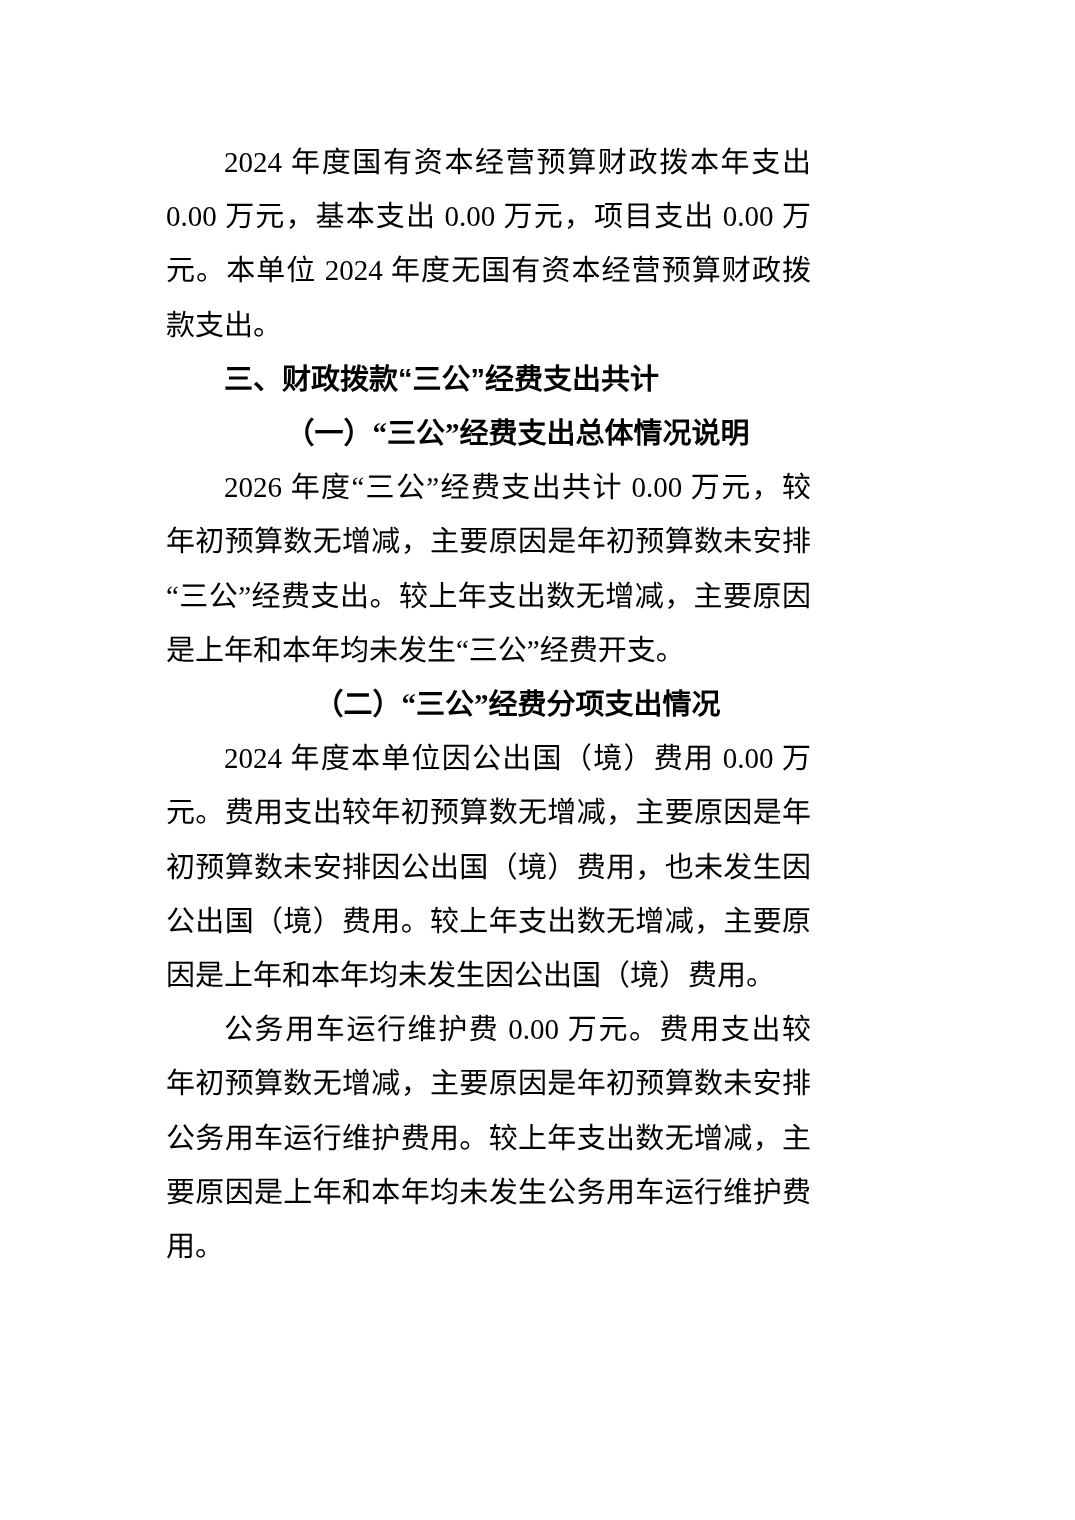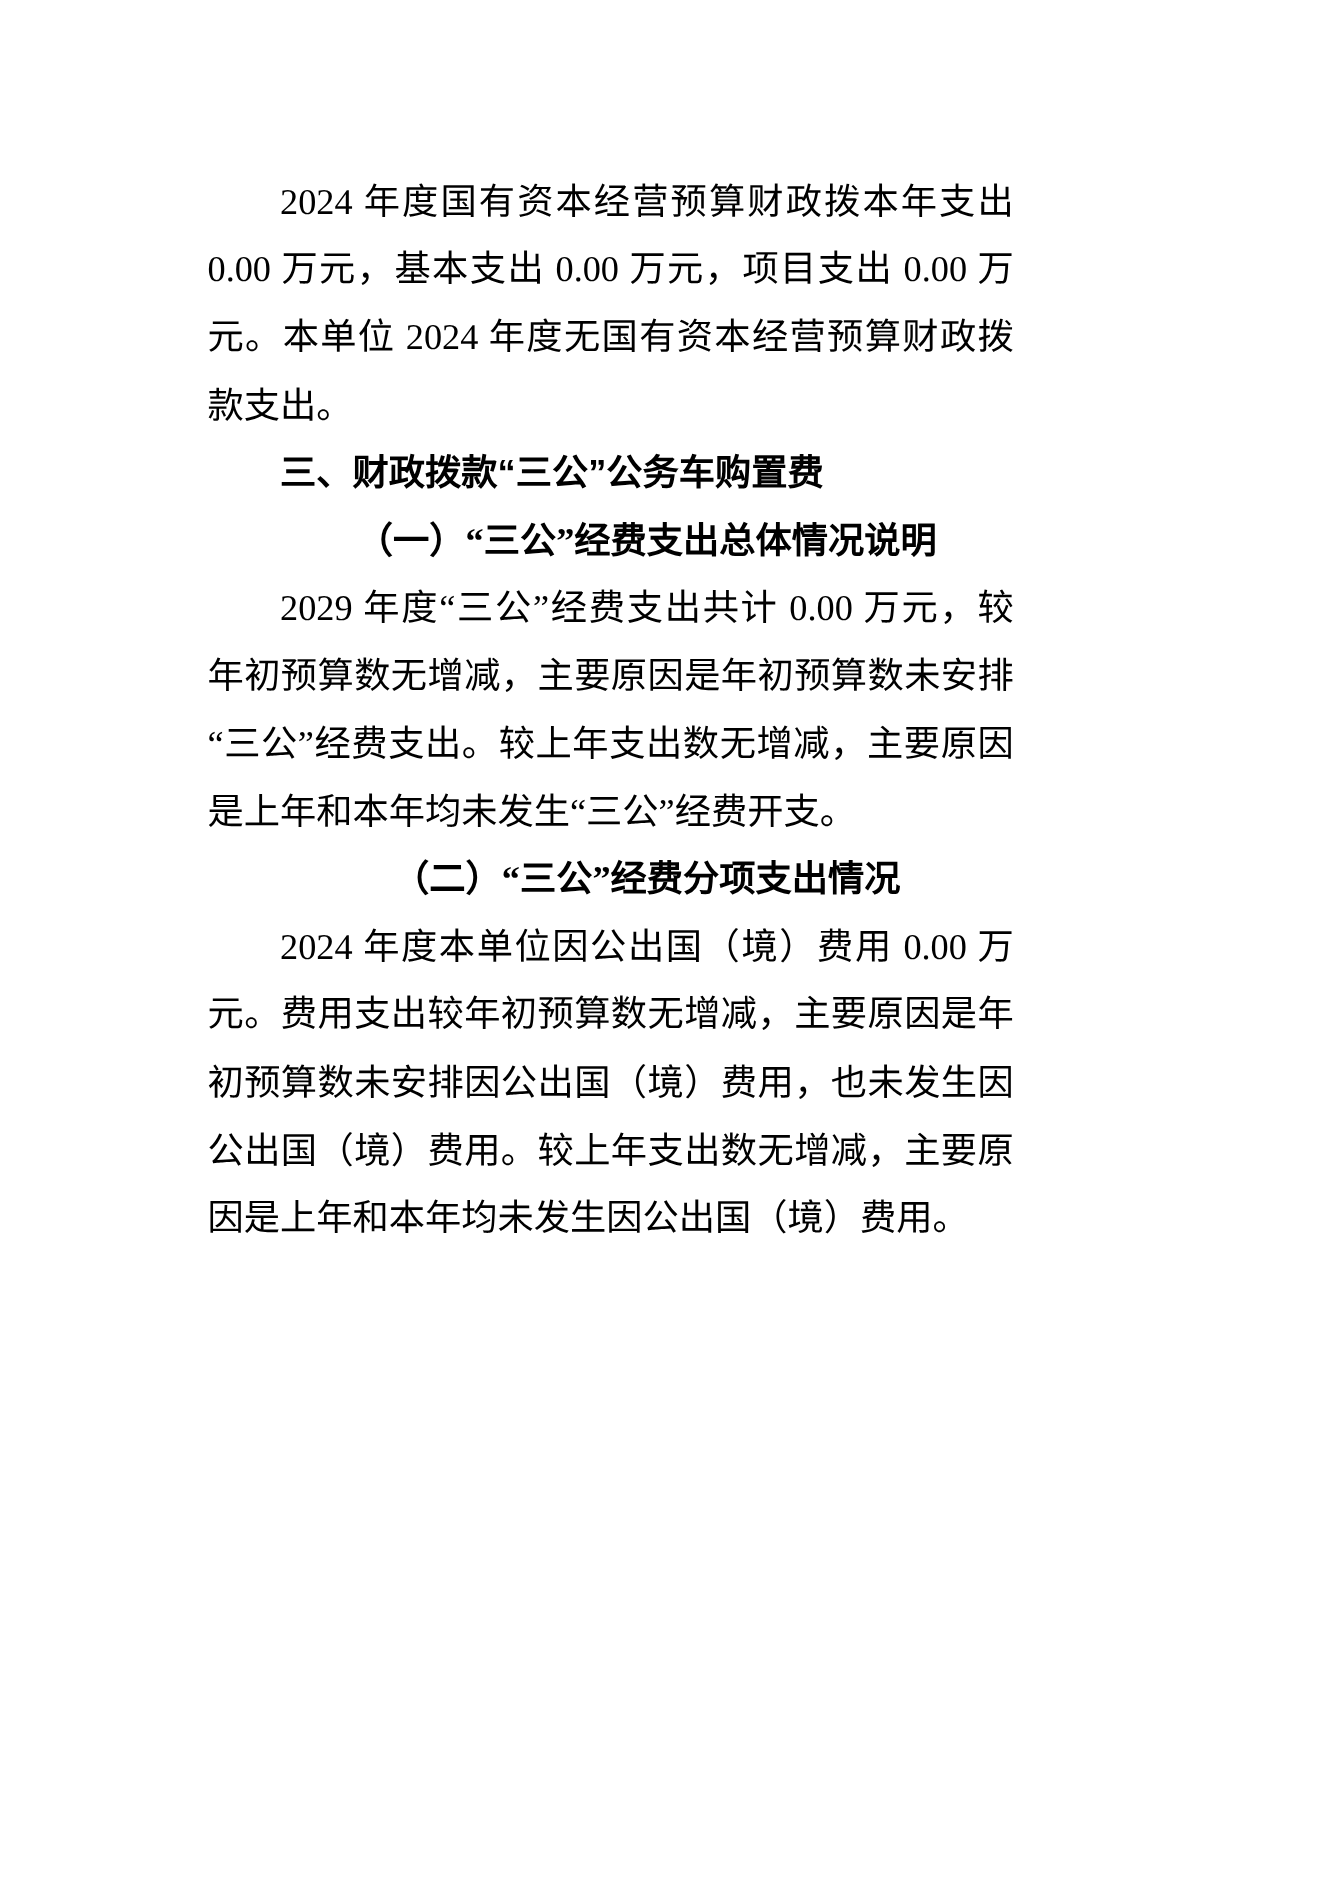--- a/index.html
+++ b/index.html
@@ -42,25 +42,26 @@
     text-align: center;
   }
 </style>
 </head>
 <body>
 
 <div class="page">
 
   <p class="blk body-text">2024 年度国有资本经营预算财政拨本年支出 0.00 万元，基本支出 0.00 万元，项目支出 0.00 万元。本单位 2024 年度无国有资本经营预算财政拨款支出。</p>
 
-  <h2 class="blk heading-hei">三、财政拨款“三公”公务车购置费</h2>
+  <h2 class="blk heading-hei">三、财政拨款“三公”经费支出共计</h2>
 
   <h3 class="blk heading-kai">（一）“三公”经费支出总体情况说明</h3>
 
-  <p class="blk body-text">2029 年度“三公”经费支出共计 0.00 万元，较年初预算数无增减，主要原因是年初预算数未安排“三公”经费支出。较上年支出数无增减，主要原因是上年和本年均未发生“三公”经费开支。</p>
+  <p class="blk body-text">2026 年度“三公”经费支出共计 0.00 万元，较年初预算数无增减，主要原因是年初预算数未安排“三公”经费支出。较上年支出数无增减，主要原因是上年和本年均未发生“三公”经费开支。</p>
 
   <h3 class="blk heading-kai">（二）“三公”经费分项支出情况</h3>
 
   <p class="blk body-text">2024 年度本单位因公出国（境）费用 0.00 万元。费用支出较年初预算数无增减，主要原因是年初预算数未安排因公出国（境）费用，也未发生因公出国（境）费用。较上年支出数无增减，主要原因是上年和本年均未发生因公出国（境）费用。</p>
 
 
+  <p class="blk body-text">公务用车运行维护费 0.00 万元。费用支出较年初预算数无增减，主要原因是年初预算数未安排公务用车运行维护费用。较上年支出数无增减，主要原因是上年和本年均未发生公务用车运行维护费用。</p>
 
 </div>
 
 </body></html>

